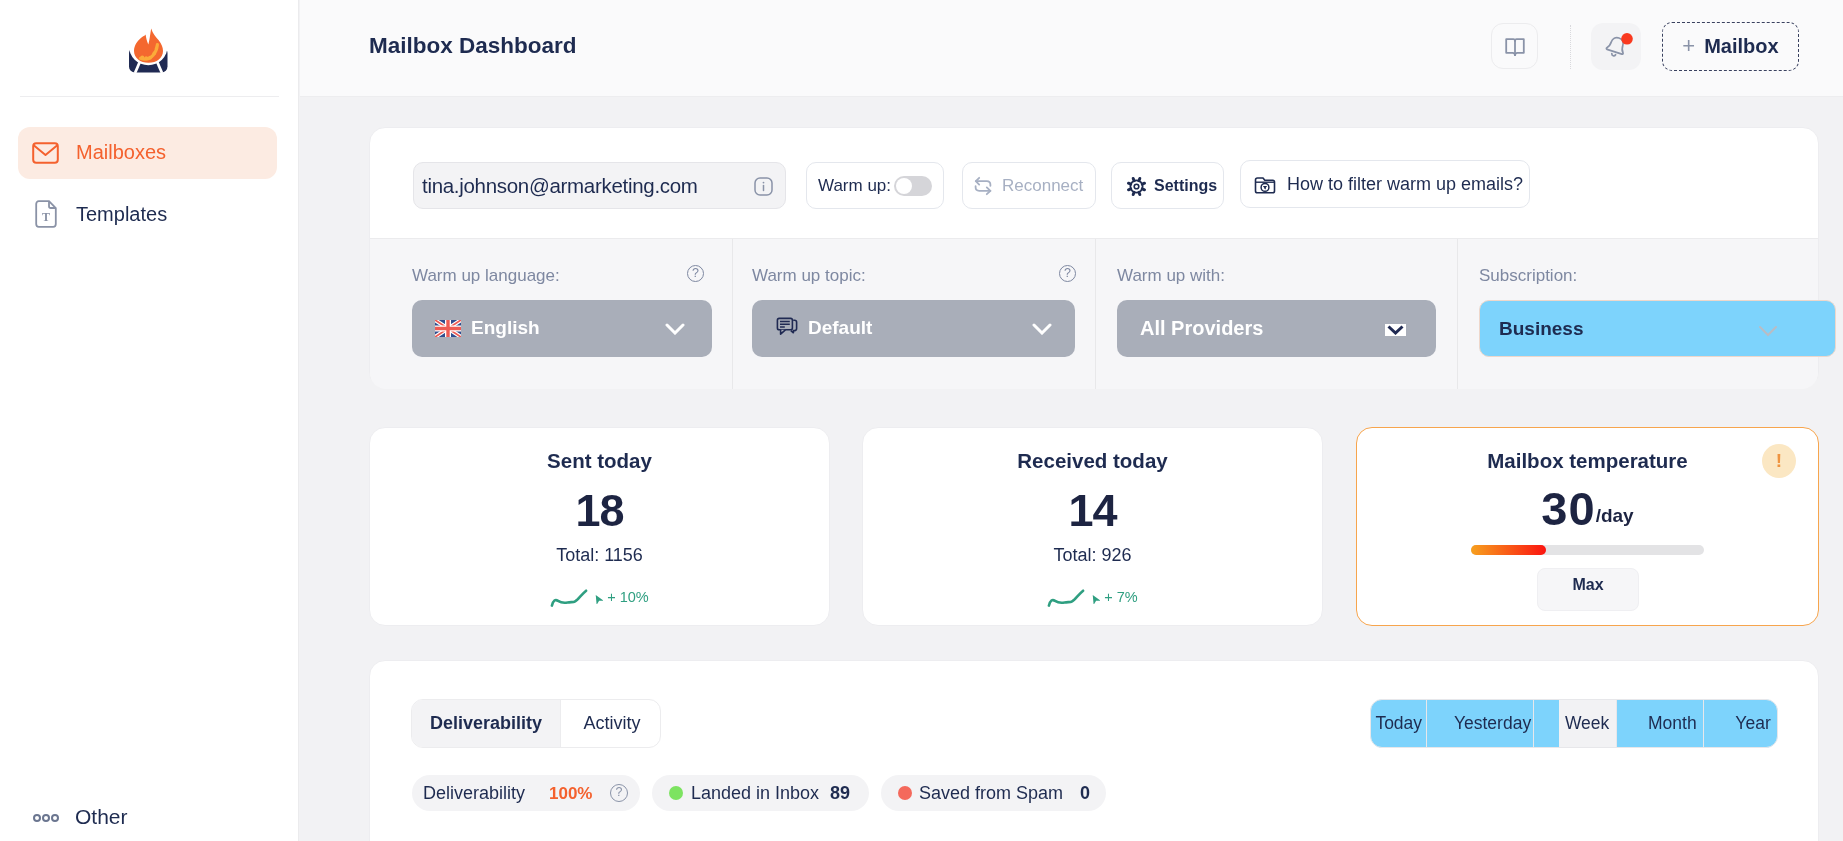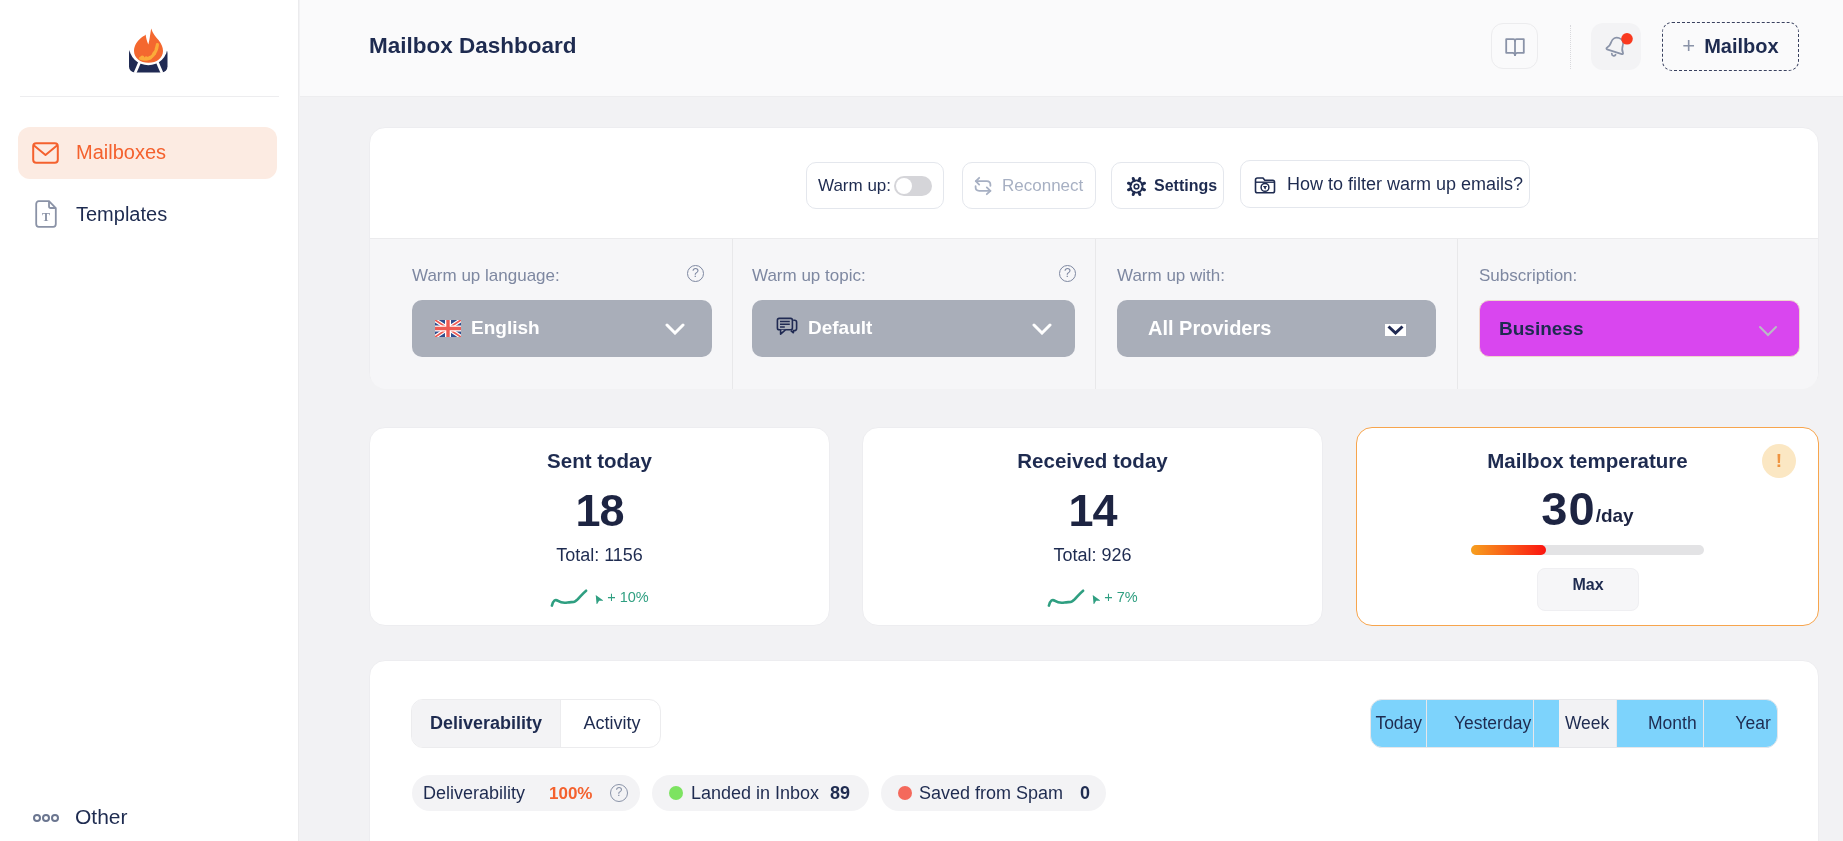--- a/index.html
+++ b/index.html
@@ -152,20 +152,28 @@
     <svg width="26" height="12" viewBox="0 0 26 12" fill="none" stroke="#6b7690" stroke-width="2">
       <circle cx="4" cy="6" r="3"></circle>
         <circle cx="13" cy="6" r="3"></circle>
         <circle cx="22" cy="6" r="3"></circle>
     </svg>
     <div class="lbl">Other</div>
   </div>
 
   <div id="card-top" class="abs">
     <div id="row1">
+      <div id="email-box" class="abs">
+        <div class="txt">tina.johnson@armarketing.com</div>
+        <svg width="19" height="19" viewBox="0 0 19 19" fill="none" stroke="#8a93a8" stroke-width="1.5">
+          <rect x="1" y="1" width="17" height="17" rx="5"></rect>
+          <path d="M9.5 8.5 V13.5" stroke-linecap="round"></path>
+          <circle cx="9.5" cy="5.6" r="0.9" fill="#8a93a8" stroke="none"></circle>
+        </svg>
+      </div>
       <div id="grp-warm" class="rbtn">
         <div class="lbl">Warm up:</div>
         <div id="toggle">
             <div class="knob"></div>
           </div>
       </div>
       <div id="btn-rec" class="rbtn">
         <svg width="18" height="20" viewBox="0 0 18 20" fill="none" stroke="#a7b0c3" stroke-width="1.8" stroke-linecap="round" stroke-linejoin="round">
           <path d="M5.2 1.8 L1.8 5.2 L5.2 8.6"></path>
           <path d="M1.8 5.2 H12.8 Q16.4 5.2 16.4 8.8 V9.8"></path>
@@ -222,27 +230,27 @@
           <path d="M0,0 L26,17 M26,0 L0,17" stroke="#ee5b54" stroke-width="1.8"></path>
           <path d="M13,0 V17 M0,8.5 H26" stroke="#fff" stroke-width="6"></path>
           <path d="M13,0 V17 M0,8.5 H26" stroke="#ee5b54" stroke-width="3.4"></path>
         </svg>
         <div class="txt" style="left:59px;">English</div>
         <svg class="chev" style="left:253px;" width="20" height="12" viewBox="0 0 20 12" fill="none" stroke="#fff" stroke-width="3" stroke-linecap="round">
             <path d="M2 2 L10 10 L18 2"></path>
           </svg>
       </div>
       <div class="dd" style="left:747px; width:319px;">
-        <div class="txt" style="left:23px; font-size:20px; font-weight:700;margin-left:8px;">All Providers</div>
+        <div class="txt" style="left:23px; font-size:20px; font-weight:700;">All Providers</div>
         <div style="position:absolute; left:268px; top:24px; width:21px; height:12px; background:#fff;"></div>
         <svg class="chev" style="left:270px; top:25px;" width="17" height="10" viewBox="0 0 17 10" fill="none" stroke="#202a53" stroke-width="3">
             <path d="M1.5 1.5 L8.5 8 L15.5 1.5"></path>
           </svg>
       </div>
-      <div class="dd" style="left:1109px; width:321px; background:#d946ef; border:1px solid #eed7cb;">
+      <div class="dd" style="left:1109px; width:357px; background:#7dd3fc; border:1px solid #eed7cb;">
         <div class="txt" style="left:19px; color:#1e2b50;">Business</div>
         <svg class="chev" style="left:278px; top:24px;" width="20" height="12" viewBox="0 0 20 12" fill="none" stroke="#b9bcc4" stroke-width="2" stroke-linecap="round">
             <path d="M2 2 L10 10 L18 2"></path>
           </svg>
       </div>
     </div>
   </div>
 
   <div id="sc1" class="scard">
     <div class="t">Sent today</div>

